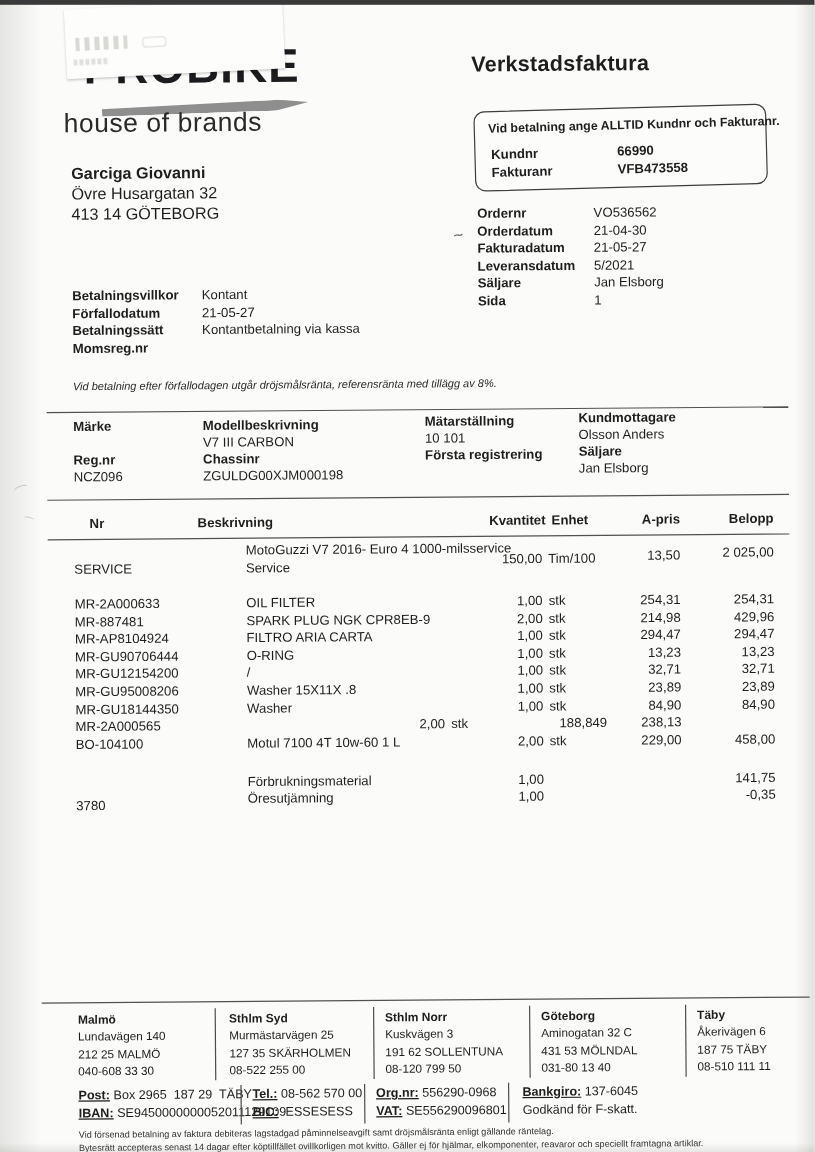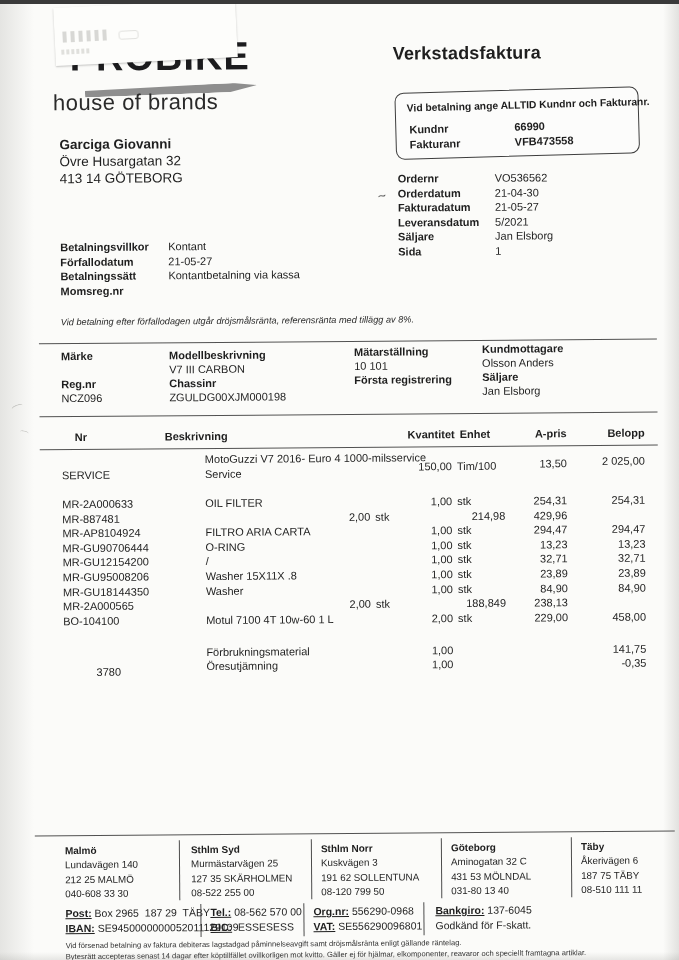--- a/index.html
+++ b/index.html
@@ -56,21 +56,21 @@
   .cell-r { text-align:right; }
   .srv { position:absolute; font-size:11px; white-space:nowrap; }
 
   .parts { position:absolute; left:62px; top:495px; }
   .prow { display:grid; grid-template-columns:143px 165px 82px 53px 62px 78px; height:14.6px; font-size:11px; line-height:14.6px; white-space:nowrap; }
   .prow .qty, .prow .apr, .prow .amt { text-align:right; }
   .prow .unit { padding-left:5px; }
 
   .extras { position:absolute; left:62px; top:644px; }
   .extras .prow { height:14.2px; }
-  .nr-low { transform:translateY(5px);margin-left:33px; }
+  .nr-low { transform:translateY(5px); }
 
   
   .branch { position:absolute; top:842px; width:112px; font-size:9.8px; line-height:14.3px; white-space:nowrap; }
   .branch .bname { font-weight:700; font-size:10px; }
   .vdiv { position:absolute; width:1px; background:#4c4c4c; }
   .bd { top:839px; height:60px; }
   .bb { top:903px; height:33px; }
 
   .binfo { position:absolute; font-size:10.5px; white-space:pre; }
   .binfo b { font-weight:700;text-decoration:underline; }
@@ -204,20 +204,21 @@
       <div class="prow">
           <span class="nr">MR-2A000633</span>
           <span class="desc">OIL FILTER</span>
           <span class="qty">1,00</span>
           <span class="unit">stk</span>
           <span class="apr">254,31</span>
           <span class="amt">254,31</span>
         </div>
       <div class="prow">
           <span class="nr">MR-887481</span>
+          <span class="desc">SPARK PLUG NGK CPR8EB-9</span>
           <span class="qty">2,00</span>
           <span class="unit">stk</span>
           <span class="apr">214,98</span>
           <span class="amt">429,96</span>
         </div>
       <div class="prow">
           <span class="nr">MR-AP8104924</span>
           <span class="desc">FILTRO ARIA CARTA</span>
           <span class="qty">1,00</span>
           <span class="unit">stk</span>

